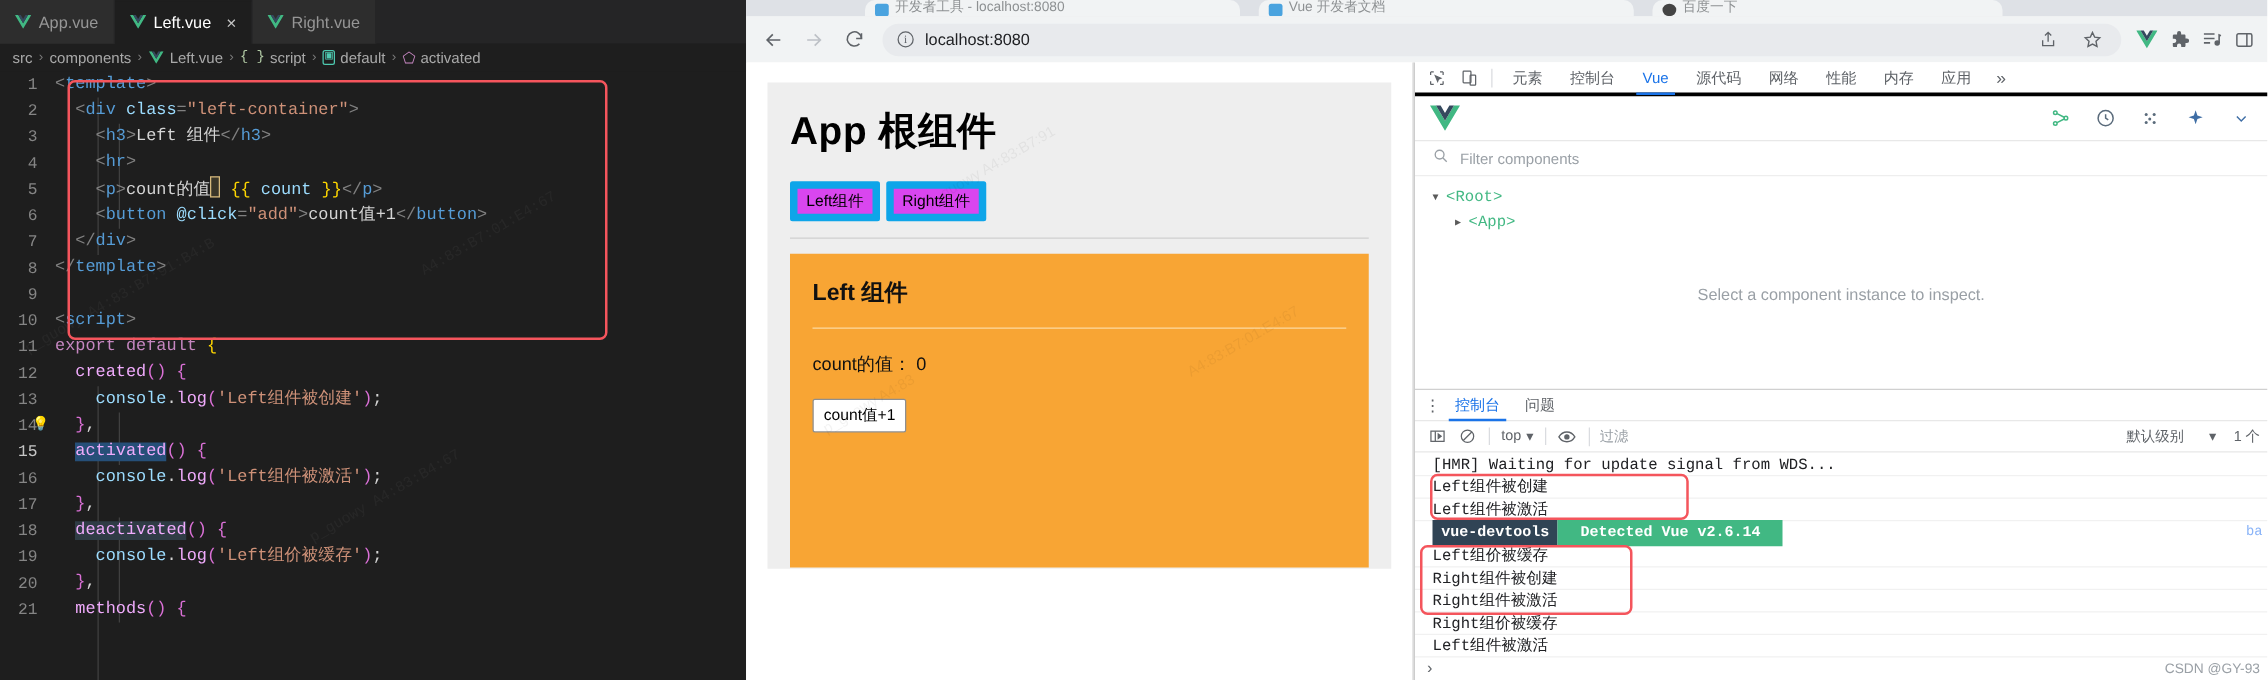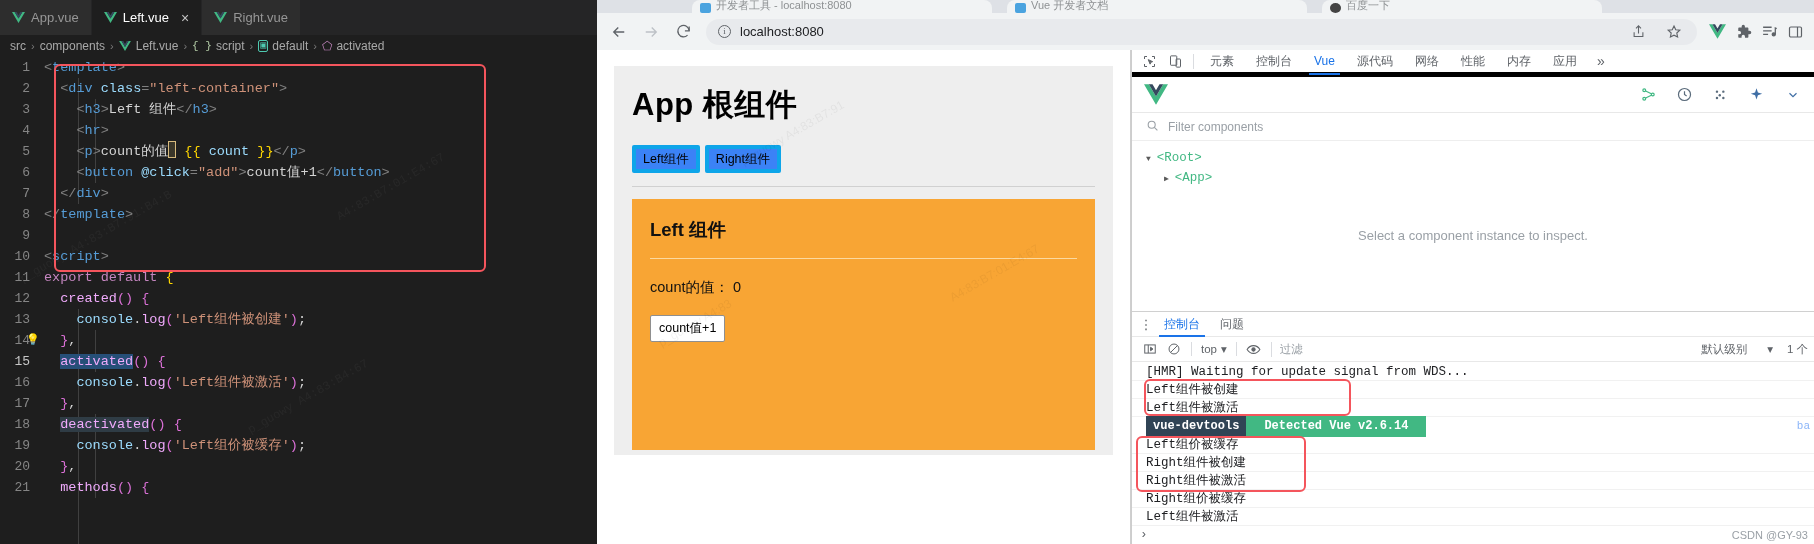--- a/index.html
+++ b/index.html
@@ -132,42 +132,42 @@
     position: relative; overflow: hidden; flex: none;
   }
   .app-root {
     margin: 16px 17px 0 17px; background: #eeeeee; padding: 18px 18px 0 18px;
     height: 389px; position: relative; overflow: hidden;
   }
   .app-title { font-size: 31px; font-weight: bold; color: #000; letter-spacing: .5px; }
   .nav-row { margin-top: 19px; display: flex; gap: 5px; }
   .vbtn {
     font-family: "Liberation Sans", sans-serif; font-size: 12.5px; color: #000;
-    background: #3b82f6; border: 4px solid #0ea5e9; border-radius: 2px;
+    background: #d946ef; border: 6px solid #0ea5e9; border-radius: 2px;
     padding: 3px 7px; line-height: 14px;
   }
   .vhr { margin-top: 13px; border: 0; border-top: 1px solid #d0d0d0; }
   .left-container {
     margin-top: 12px; background: #f8a534; padding: 18px 18px 20px 18px;
     height: 251px;
   }
   .lc-h3 { font-size: 18.5px; font-weight: bold; color: #111; }
   .lc-hr { margin-top: 16px; border: 0; border-top: 1px solid #fbd9a0; }
   .lc-p { margin-top: 19px; font-size: 14.5px; color: #111; }
   .lc-btn {
     margin-top: 18px; font-size: 12.5px; background: #fff; color: #000;
     border: 1px solid #8f8f8f; border-radius: 2px; padding: 4px 8px;
   }
 
   
   .devtools { flex: 1; background: #fff; display: flex; flex-direction: column;
               border-left: 1px solid #cdcdcd; min-width: 0; }
   .dt-tabbar {
     height: 27px; display: flex; align-items: center; gap: 0;
-    border-bottom: 5px solid #000000; flex: none; padding-left: 4px; background: #fff;
+    border-bottom: 3px solid #000000; flex: none; padding-left: 4px; background: #fff;
   }
   .dt-tool { width: 26px; height: 24px; display: flex; align-items: center;
              justify-content: center; color: #5f6368; flex: none; }
   .dt-div { width: 1px; height: 15px; background: #dadce0; margin: 0 5px; flex: none; }
   .dt-tab {
     font-size: 12px; color: #5f6368; padding: 0 11px; height: 27px;
     display: flex; align-items: center; white-space: nowrap; position: relative;
   }
   .dt-tab.active { color: #1a73e8; }
   .dt-tab.active::after {

